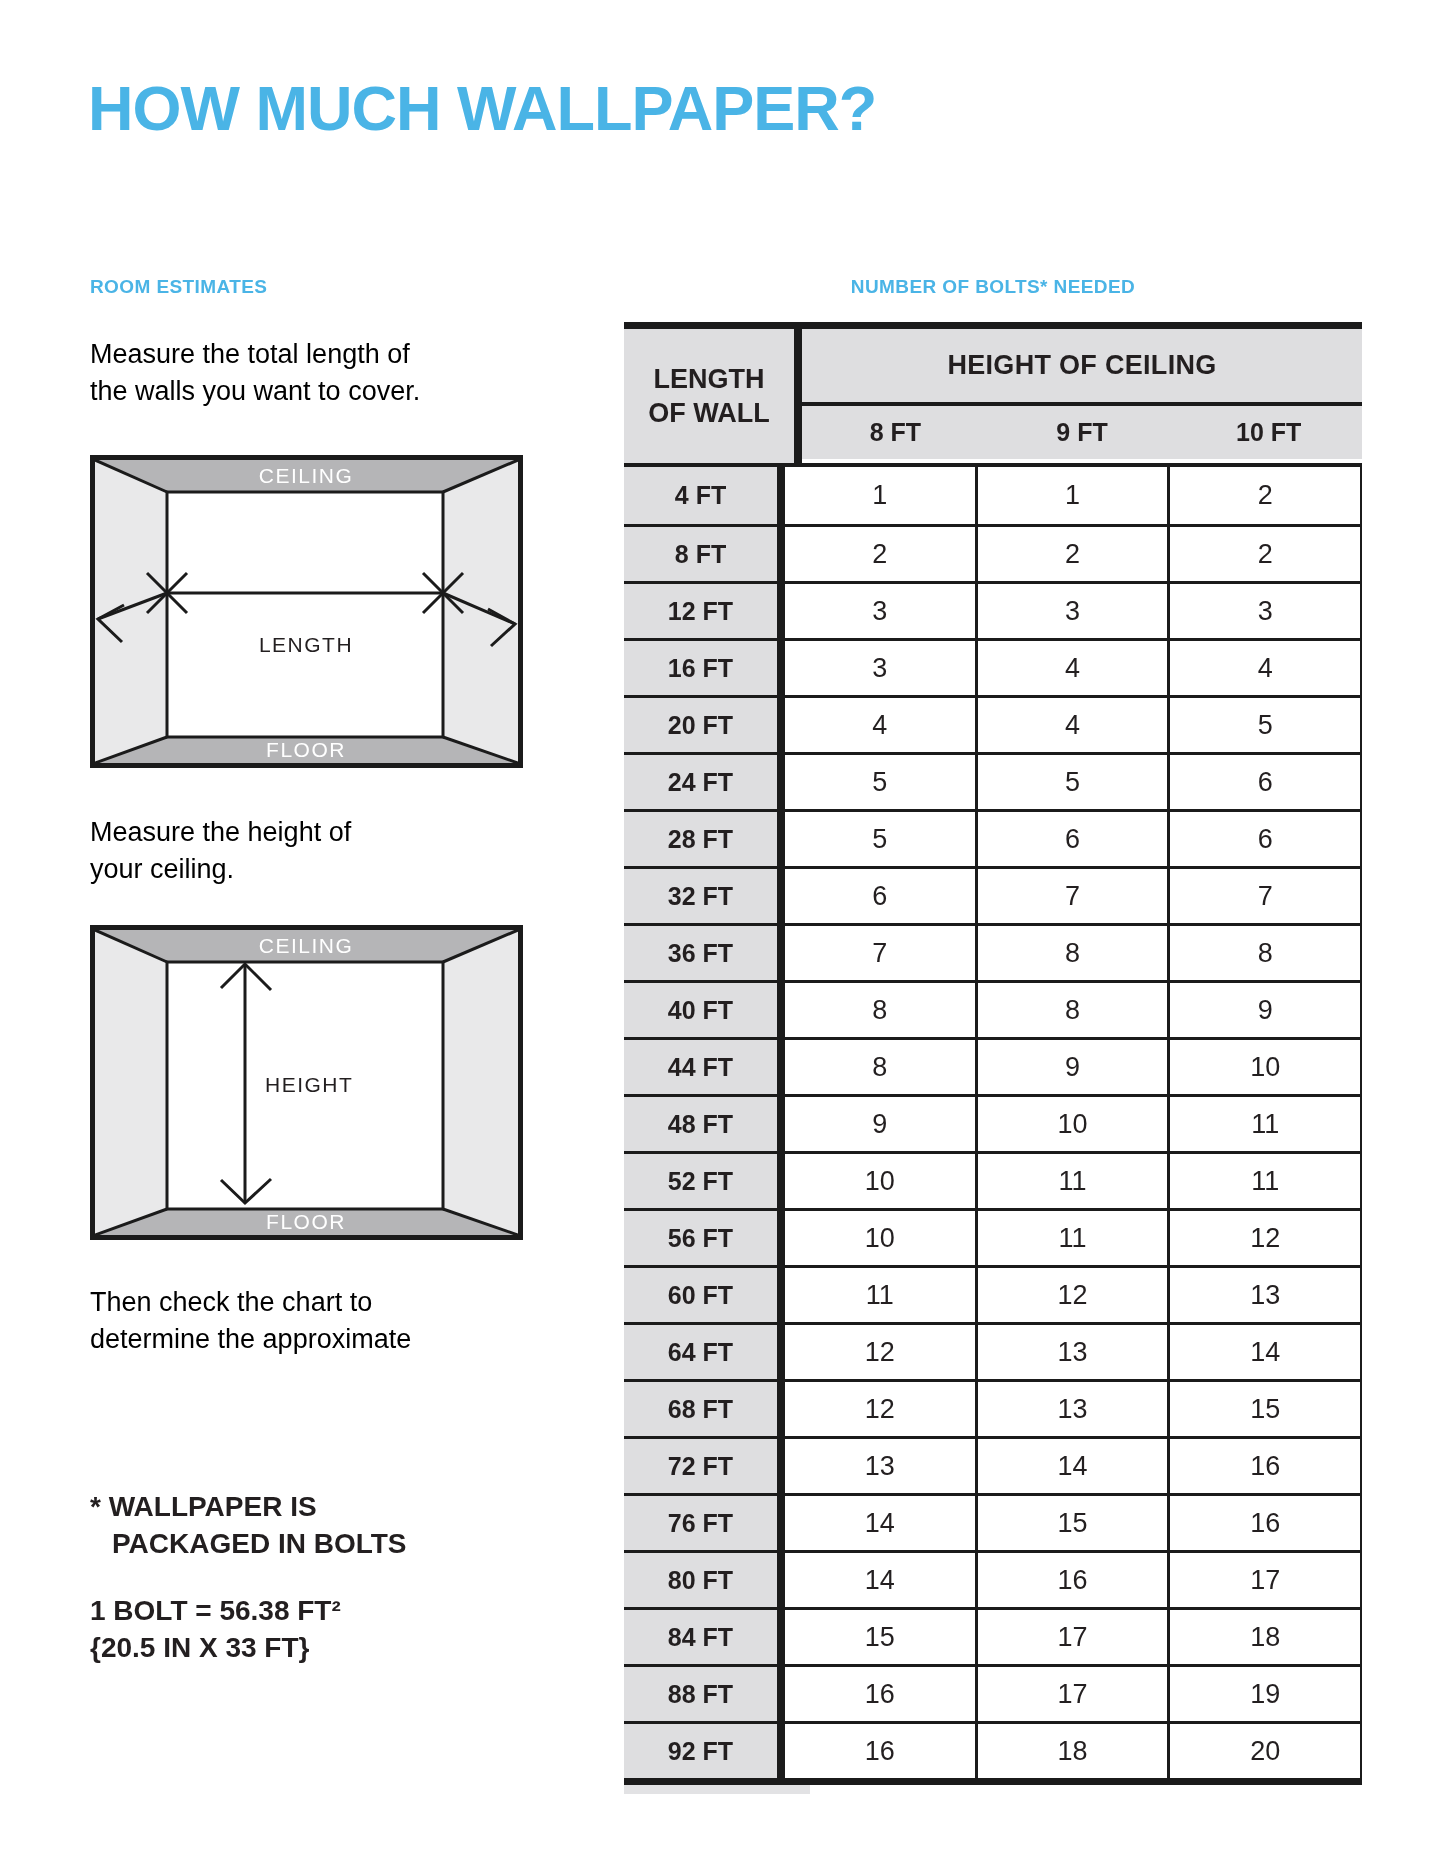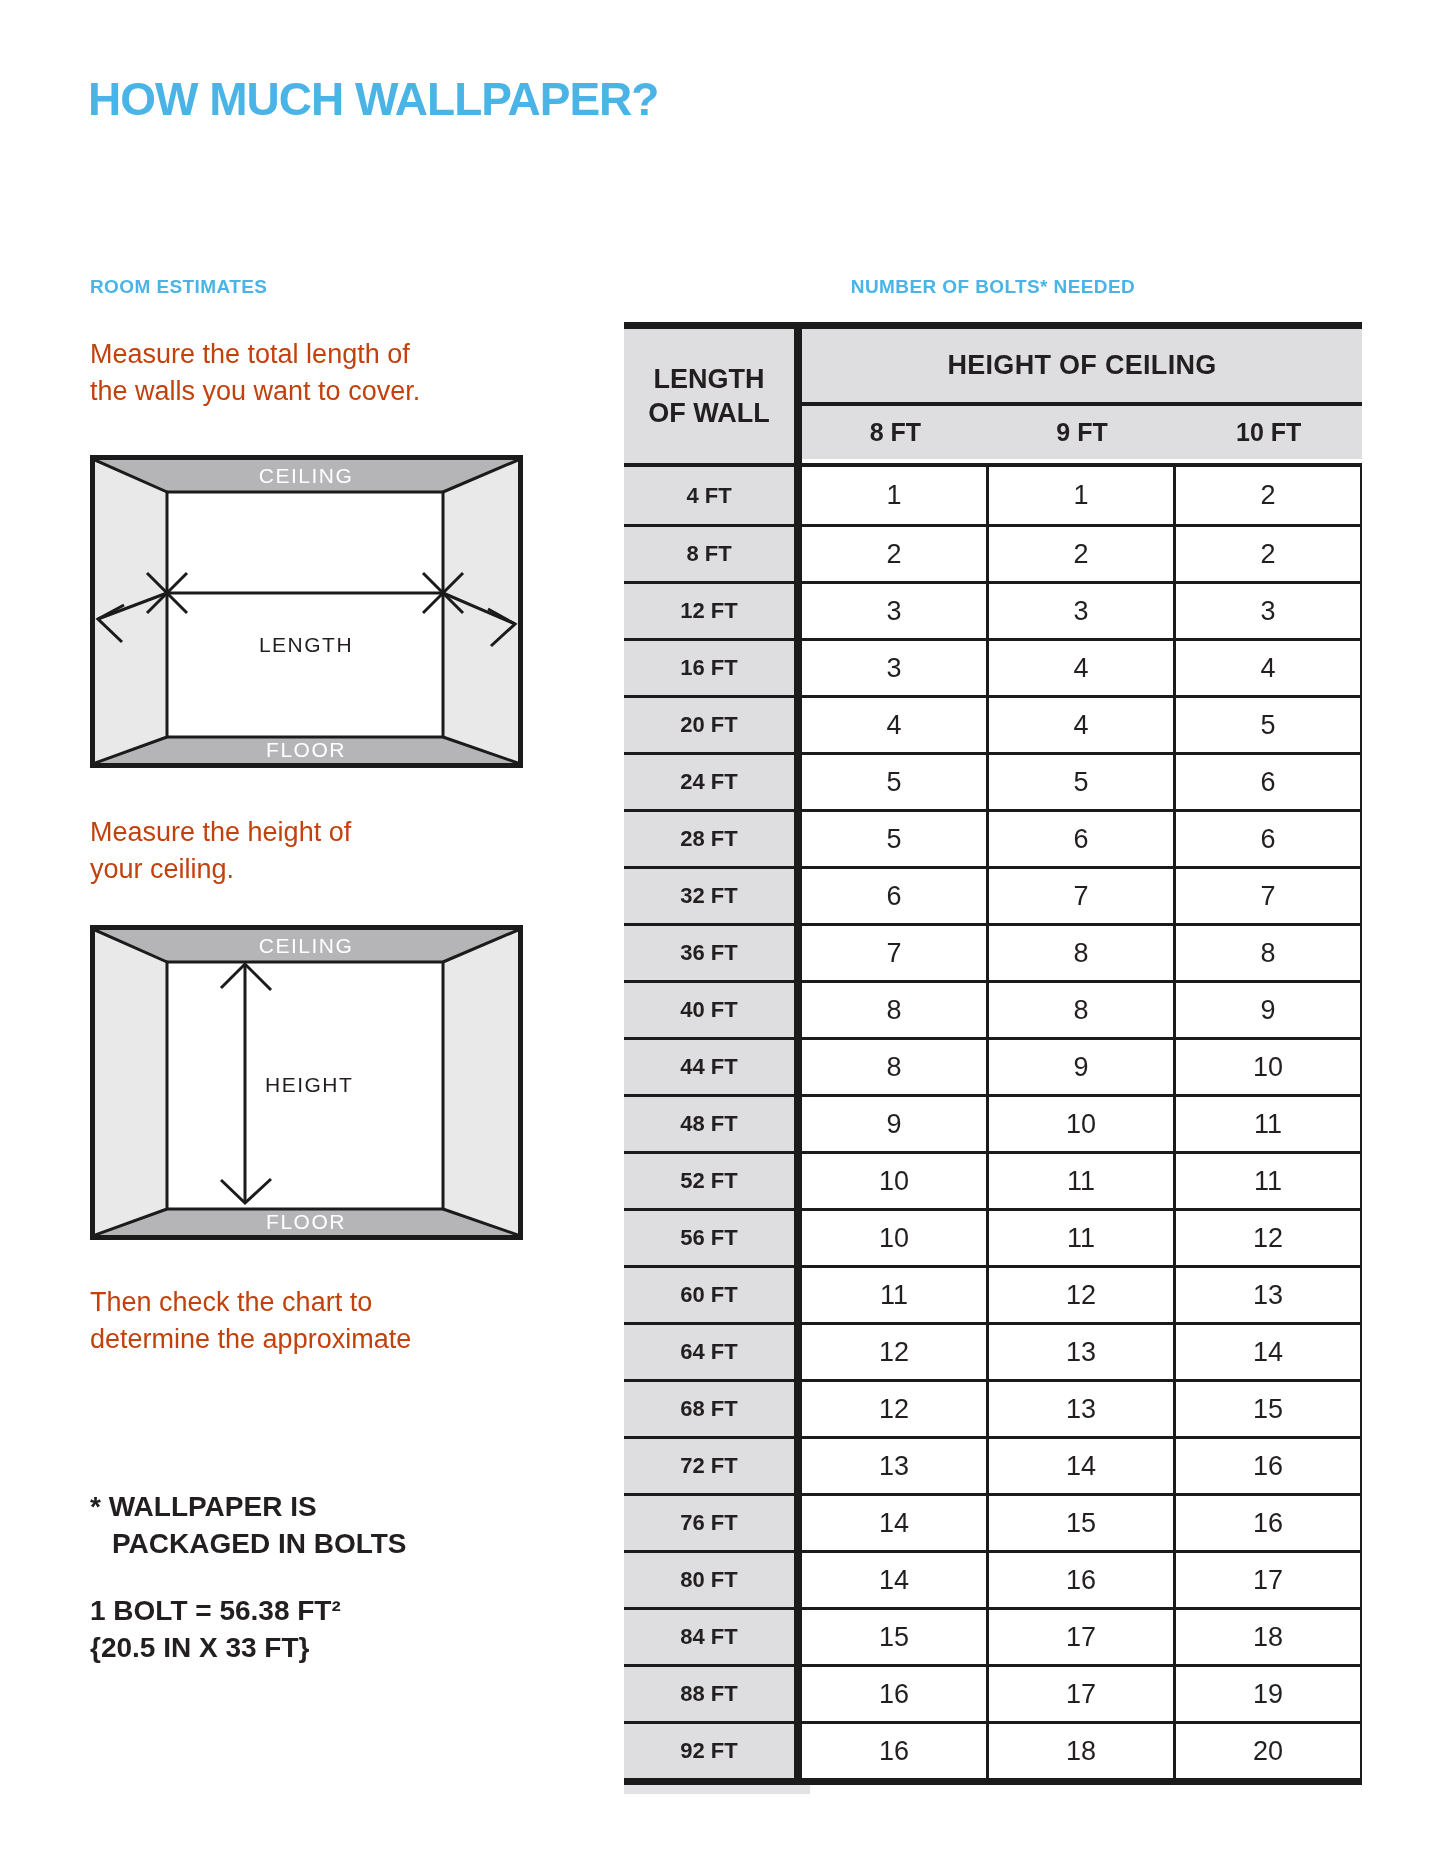--- a/index.html
+++ b/index.html
@@ -12,30 +12,30 @@
   }
   *{box-sizing:border-box;margin:0;padding:0;}
   html,body{background:#ffffff;}
   .page{
     position:relative;width:1445px;height:1870px;background:#fff;
     font-family:"Liberation Sans","DejaVu Sans",sans-serif;color:var(--ink);
     overflow:hidden;
   }
   .title{
     position:absolute;left:88px;top:72px;
-    font-size:46px;font-weight:bold;color:var(--accent);letter-spacing:-1px;
+    font-size:63px;font-weight:bold;color:var(--accent);letter-spacing:-1px;
     white-space:nowrap;
   }
   .sec-heading{
     font-size:19px;font-weight:bold;color:var(--accent);letter-spacing:.4px;
     white-space:nowrap;
   }
   .h-left{position:absolute;left:90px;top:276px;}
   .h-right{position:absolute;left:624px;top:276px;width:738px;text-align:center;}
-  .body-par{position:absolute;left:90px;font-size:27px;line-height:37px;color:#c2410c;}
+  .body-par{position:absolute;left:90px;font-size:27px;line-height:37px;color:#000000;}
   .p1{top:336px;}
   .p2{top:814px;}
   .p3{top:1284px;}
   .footnote{position:absolute;left:90px;font-size:28px;line-height:37px;font-weight:bold;}
   .f1{top:1488px;}
   .f1 .line2{padding-left:22px;text-align:center;}
   .f2{top:1592px;}
 
   .diagram{
     position:absolute;left:90px;width:433px;
@@ -62,23 +62,23 @@
     display:flex;align-items:center;justify-content:center;
     font-weight:bold;font-size:27px;letter-spacing:.3px;
   }
   .subhead{height:53px;background:var(--cellgray);display:flex;}
   .subhead .sh{flex:1;display:flex;align-items:center;justify-content:center;
     font-weight:bold;font-size:25px;}
   .tbody{border-top:4px solid var(--line);}
   .trow{display:flex;height:57px;border-right:2px solid var(--line);}
   .trow + .trow{border-top:3px solid var(--line);}
   .trow .rlabel{
-    width:178px;background:var(--cellgray);border-right:8px solid var(--line);
+    width:161px;background:var(--cellgray);border-right:8px solid var(--line);
     display:flex;align-items:center;justify-content:center;
-    font-weight:bold;font-size:22px;
+    font-weight:bold;font-size:25px;
   }
   .trow .val{flex:1;display:flex;align-items:center;justify-content:center;font-size:27px;}
   .trow .val + .val{border-left:3px solid var(--line);}
   .table-foot-strip{
     position:absolute;left:624px;top:1785px;width:186px;height:9px;background:#e2e2e4;
   }
   .dg-label{font-size:21px;letter-spacing:1.5px;}
 </style>
 </head>
 <body>

